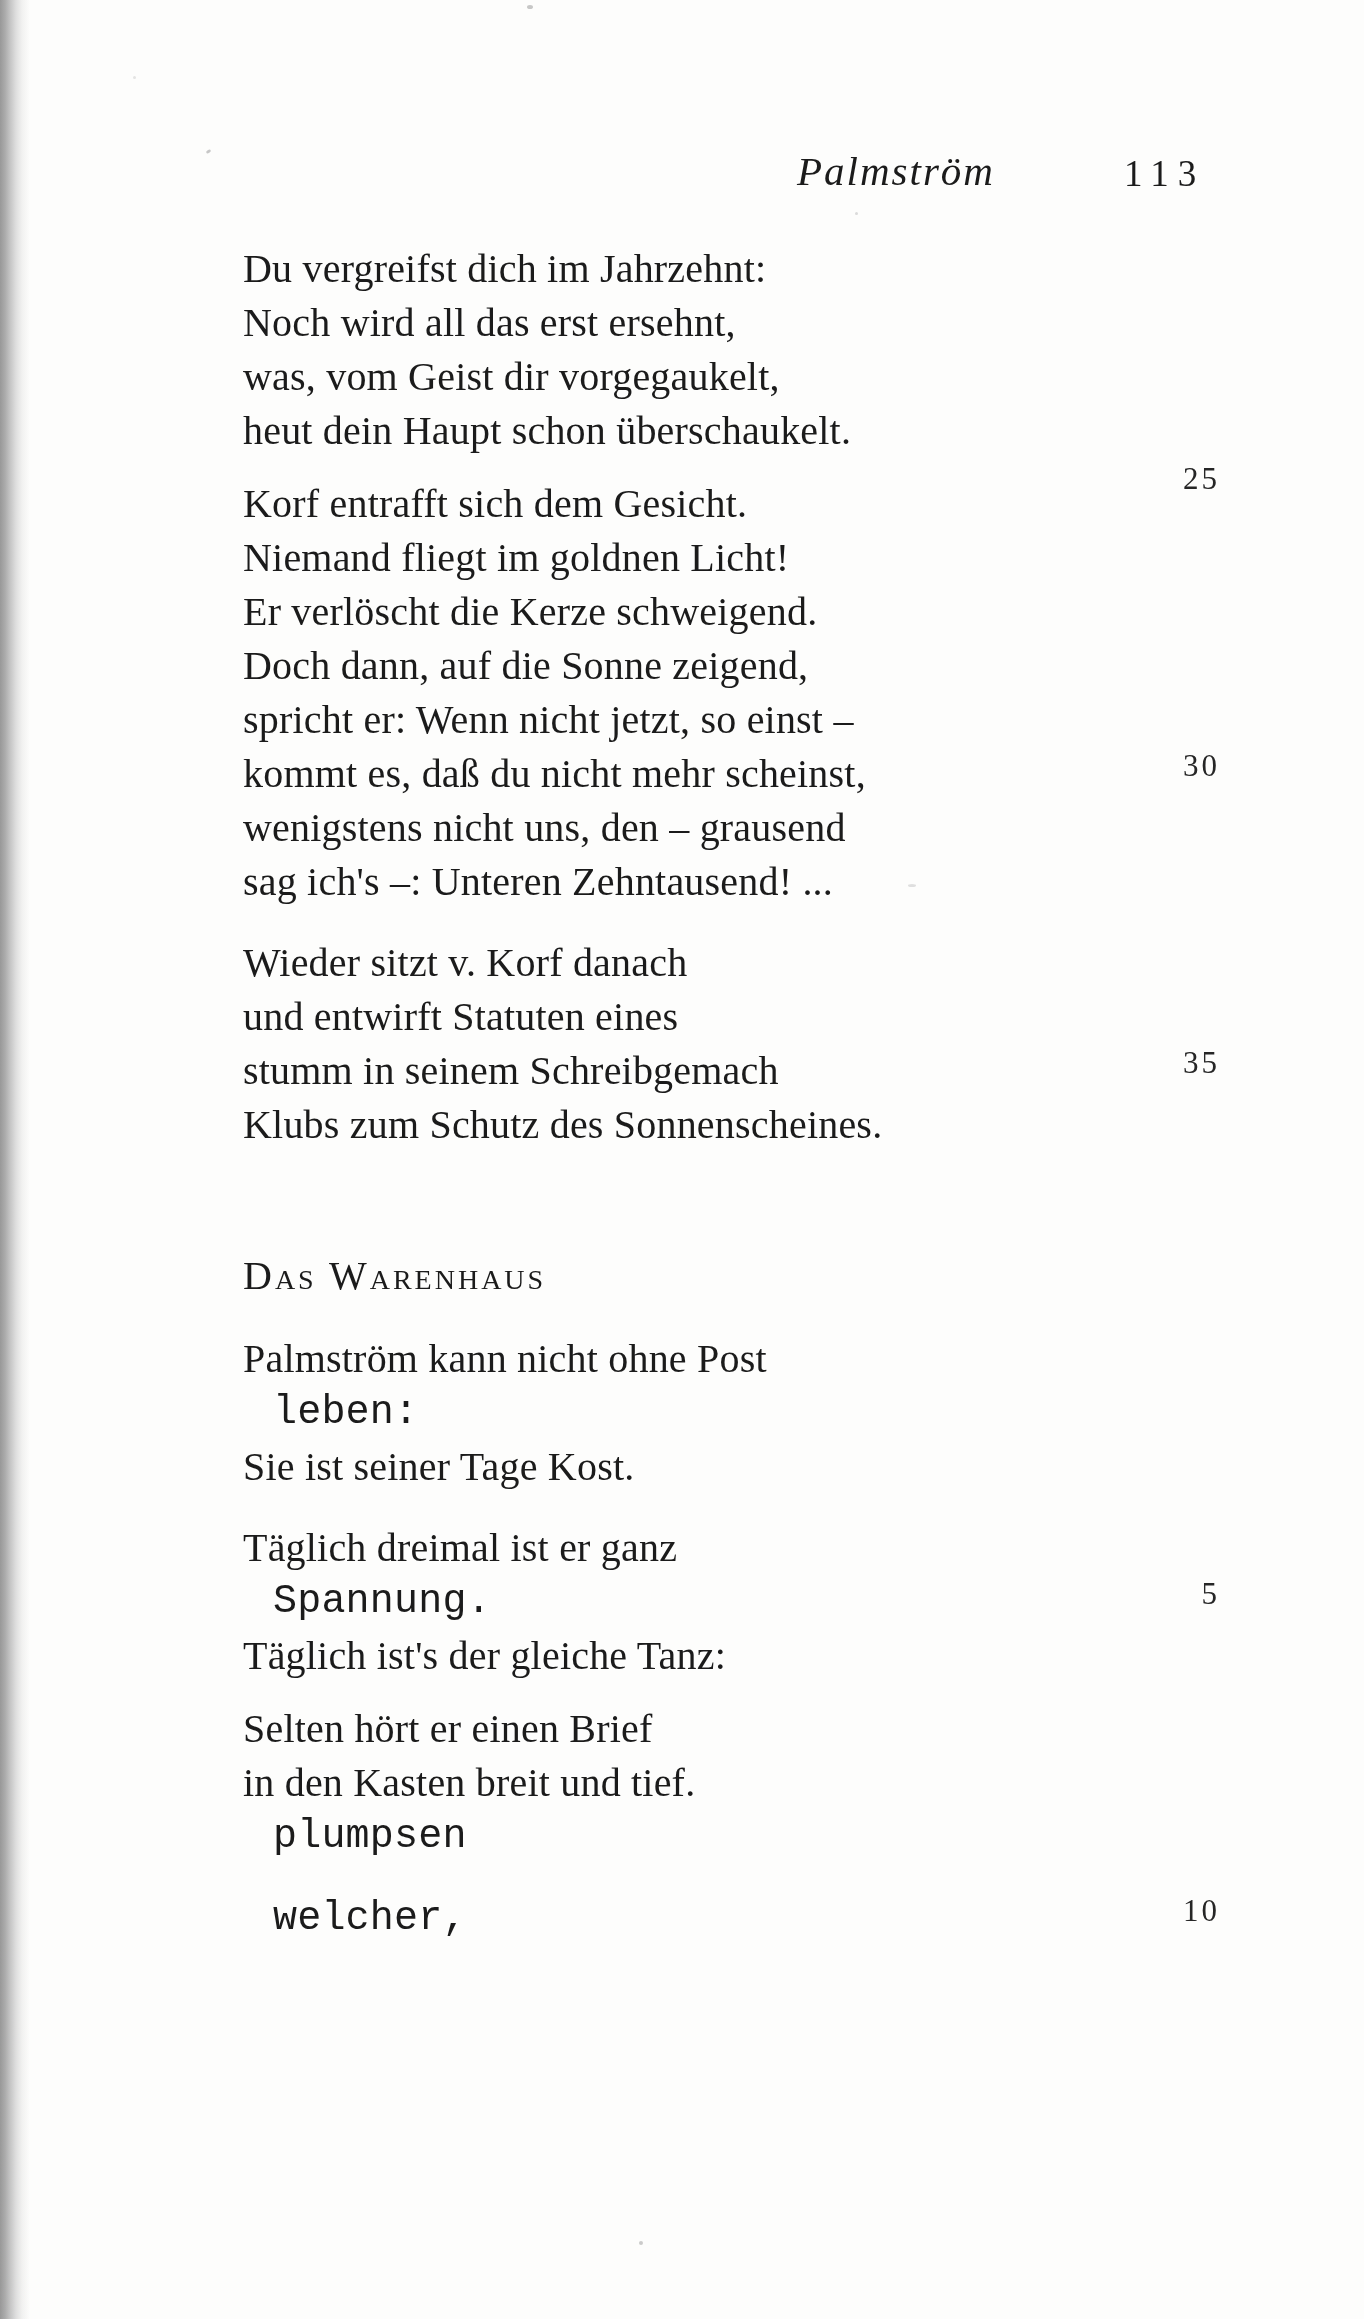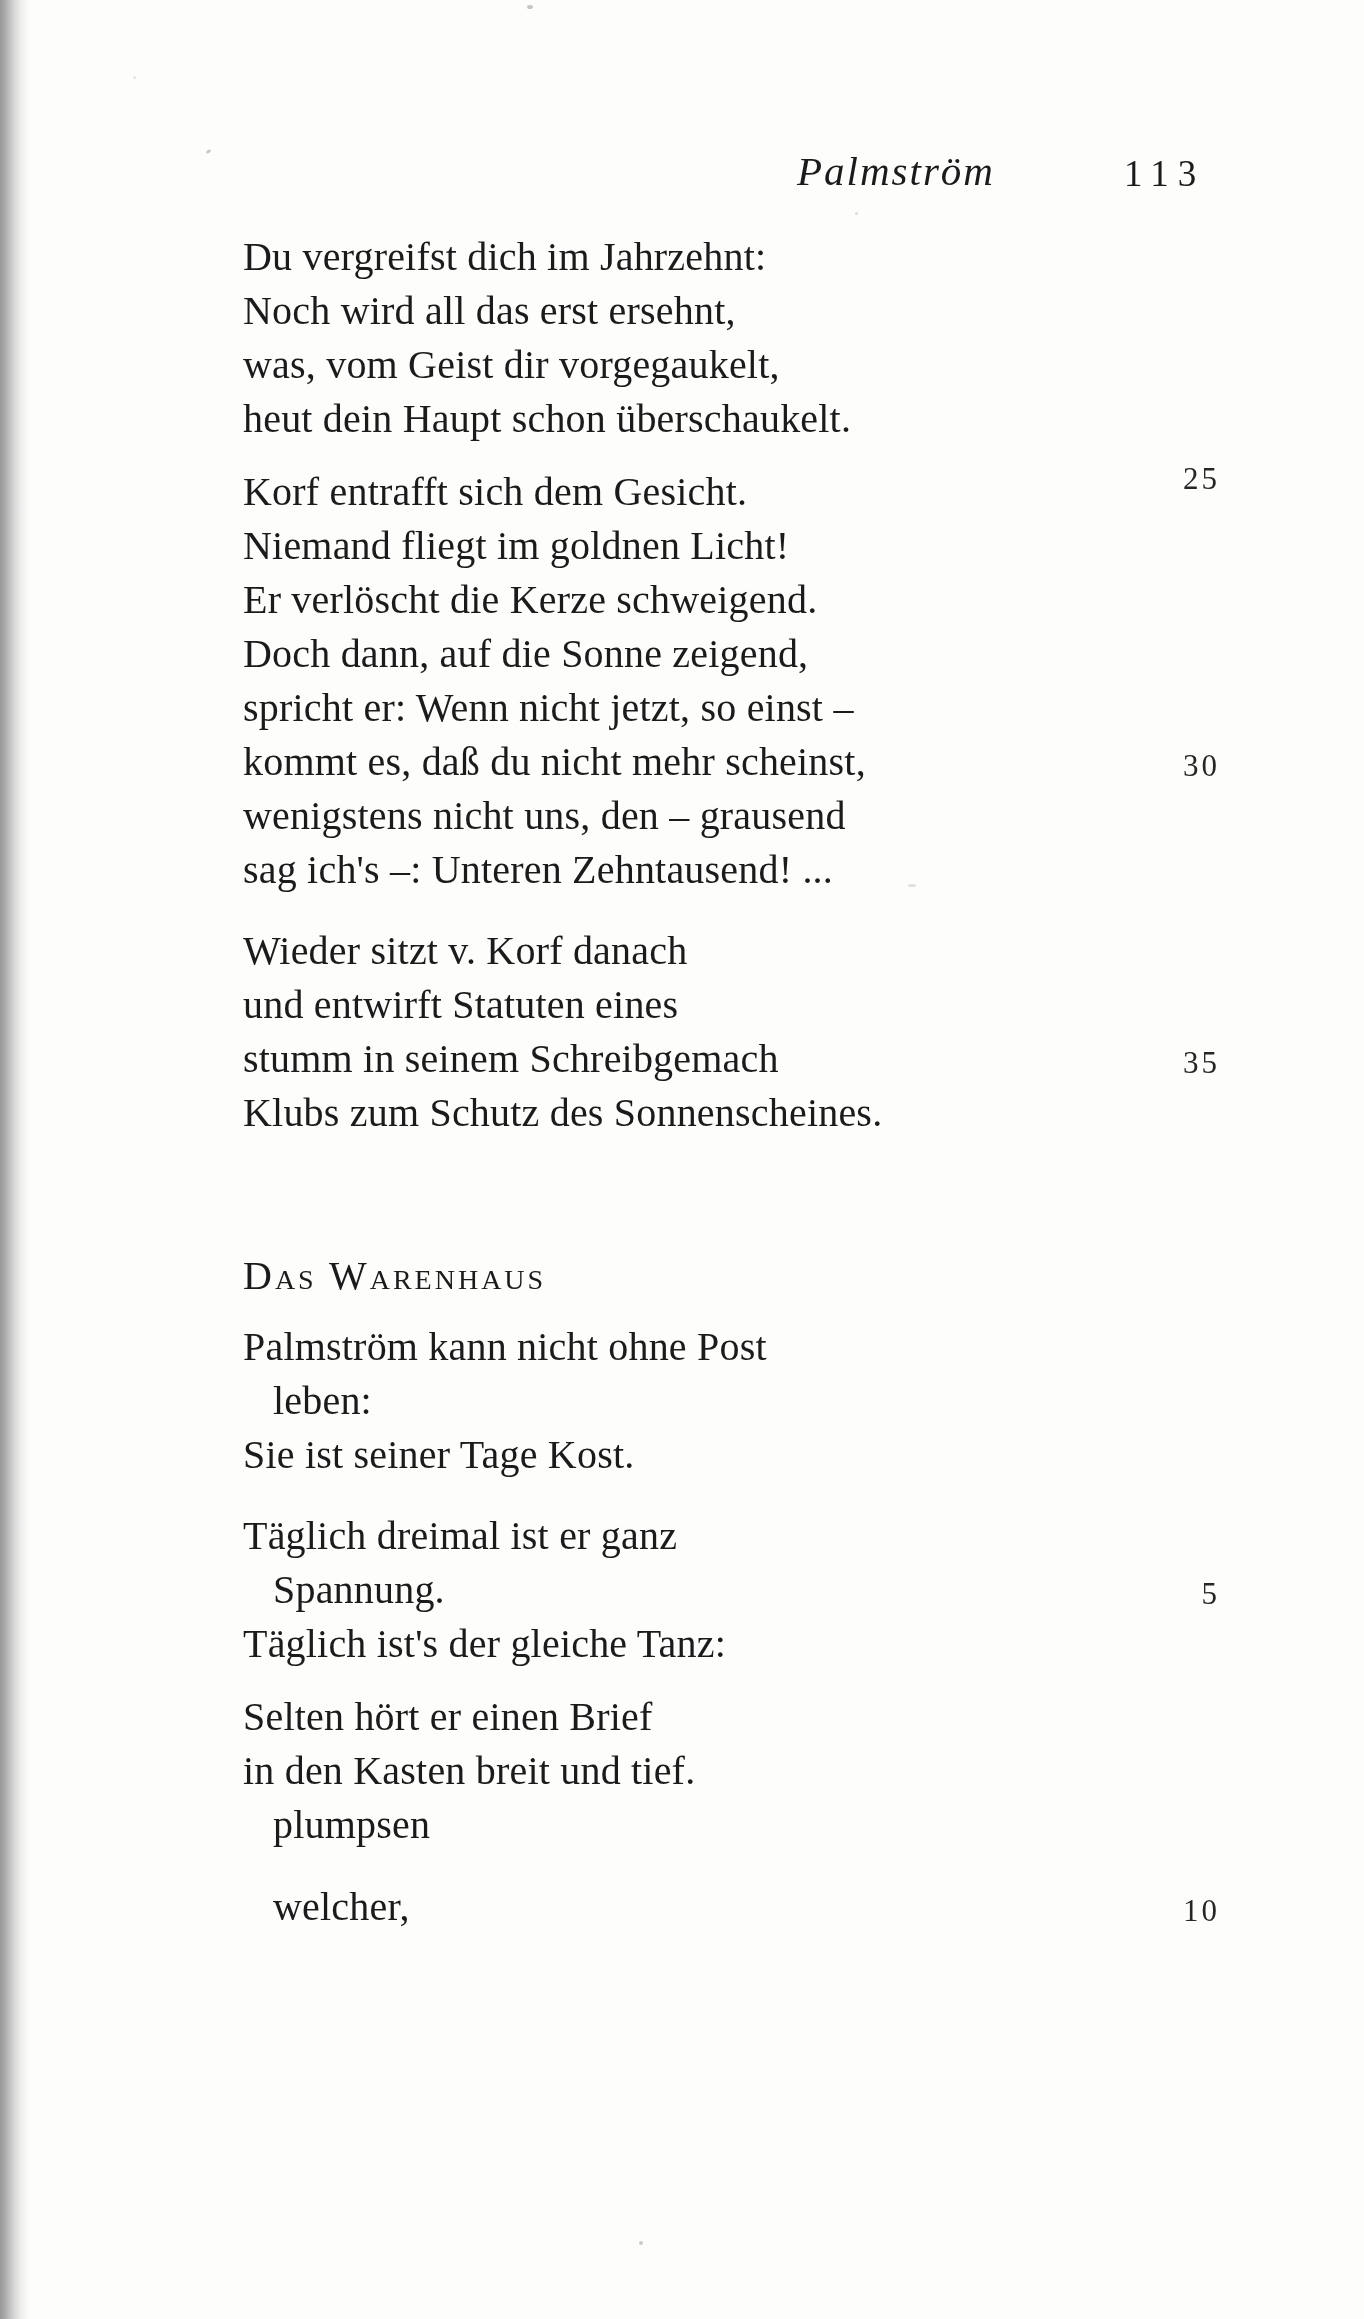--- a/index.html
+++ b/index.html
@@ -41,29 +41,31 @@
     font-size: 37px;
     line-height: 54px;
     letter-spacing: 9px;
     white-space: pre;
     margin-left: 38px;
   }
   .stanza {
     position: absolute;
     left: 243px;
     width: 700px;
+    margin-top: 12px;
   }
   .poem-line {
     font-size: 40px;
     line-height: 54px;
     white-space: pre;
     letter-spacing: 0.2px;
   }
   .poem-line.indent {
     padding-left: 30px;
+    font-family: Liberation Mono, monospace;
   }
   .section-heading {
     position: absolute;
     left: 243px;
     top: 1249px;
     font-size: 40px;
     line-height: 54px;
     font-variant: small-caps;
     letter-spacing: 3px;
     white-space: pre;

